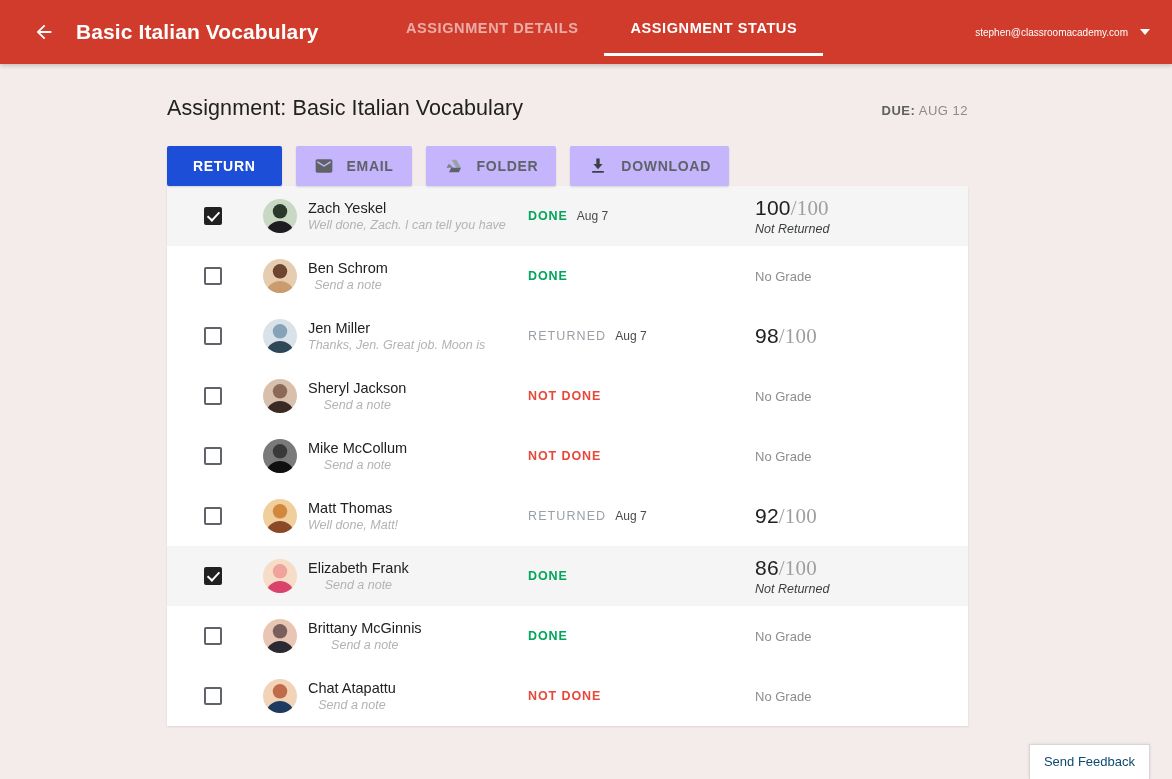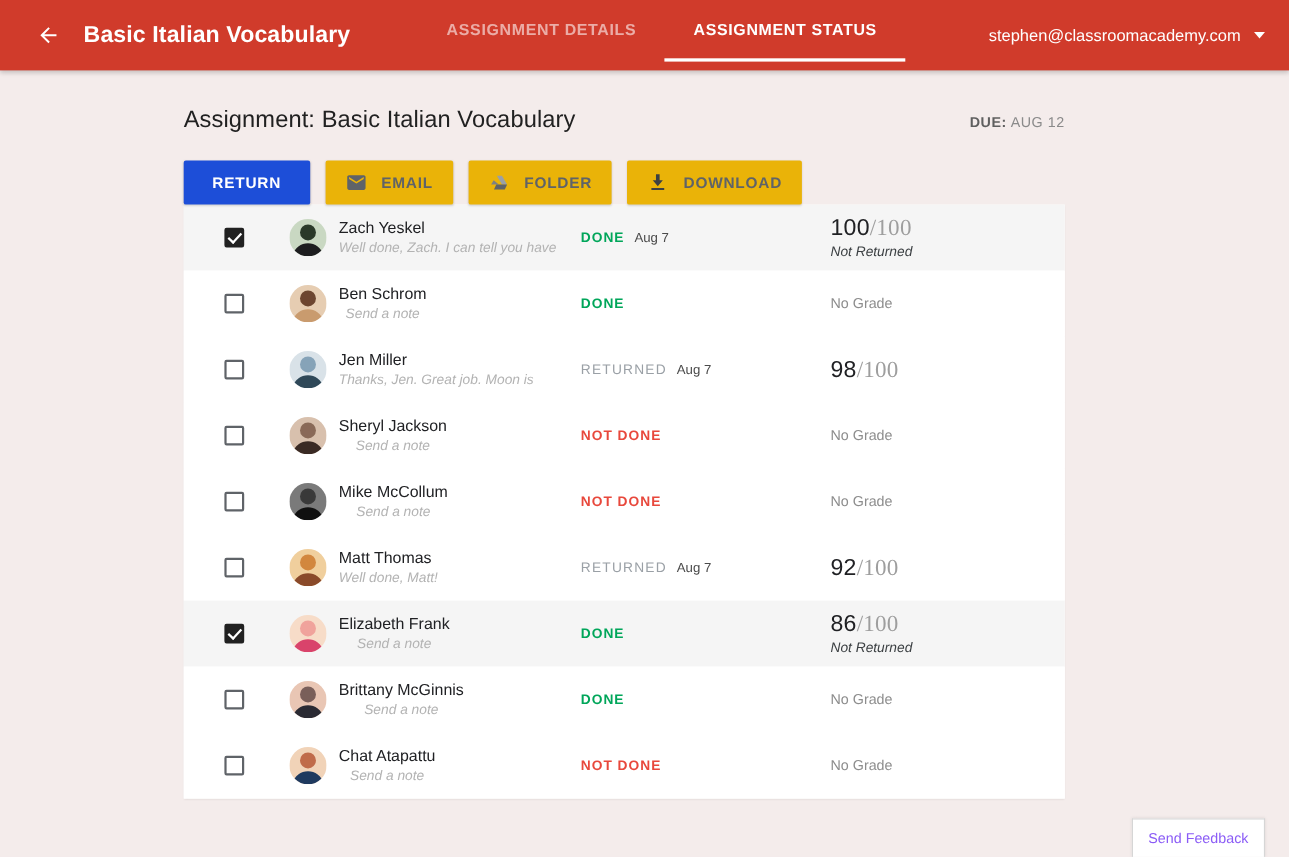--- a/index.html
+++ b/index.html
@@ -83,21 +83,21 @@
 
   .account {
     position: absolute;
     right: 22px;
     top: 0;
     height: 64px;
     display: flex;
     align-items: center;
     cursor: pointer;
     color: #ffffff;
-    font-size: 15px;
+    font-size: 10px;
   }
   .account .caret {
     margin-left: 12px;
     width: 0; height: 0;
     border-left: 5px solid transparent;
     border-right: 5px solid transparent;
     border-top: 6px solid #ffffff;
   }
 
   
@@ -147,21 +147,21 @@
     display: inline-flex;
     align-items: center;
     justify-content: center;
     border: none;
     border-radius: 2px;
     font-family: inherit;
     font-size: 14px;
     font-weight: bold;
     letter-spacing: 0.7px;
     cursor: pointer;
-    background: #eab308;
+    background: #c4b5fd;
     color: #5f6368;
     box-shadow: 0 1px 2px rgba(0,0,0,0.14);
     padding: 0 18px;
   }
   .btn.primary {
     background: #1d4ed8;
     color: #ffffff;
     padding: 0 26px;
   }
   .btn .bicon {
@@ -344,21 +344,21 @@
   
   .feedback {
     position: fixed;
     right: 22px;
     bottom: 0;
     background: #ffffff;
     border: 1px solid #d6d6d6;
     border-bottom: none;
     padding: 9px 14px 10px 14px;
     font-size: 13px;
-    color: #8b5cf6;
+    color: #0c4a6e;
     cursor: pointer;
     box-shadow: 0 0 3px rgba(0,0,0,0.10);
     z-index: 40;
   }
 </style>
 </head>
 <body>
 
 <div class="appbar">
   <div class="back-btn">

